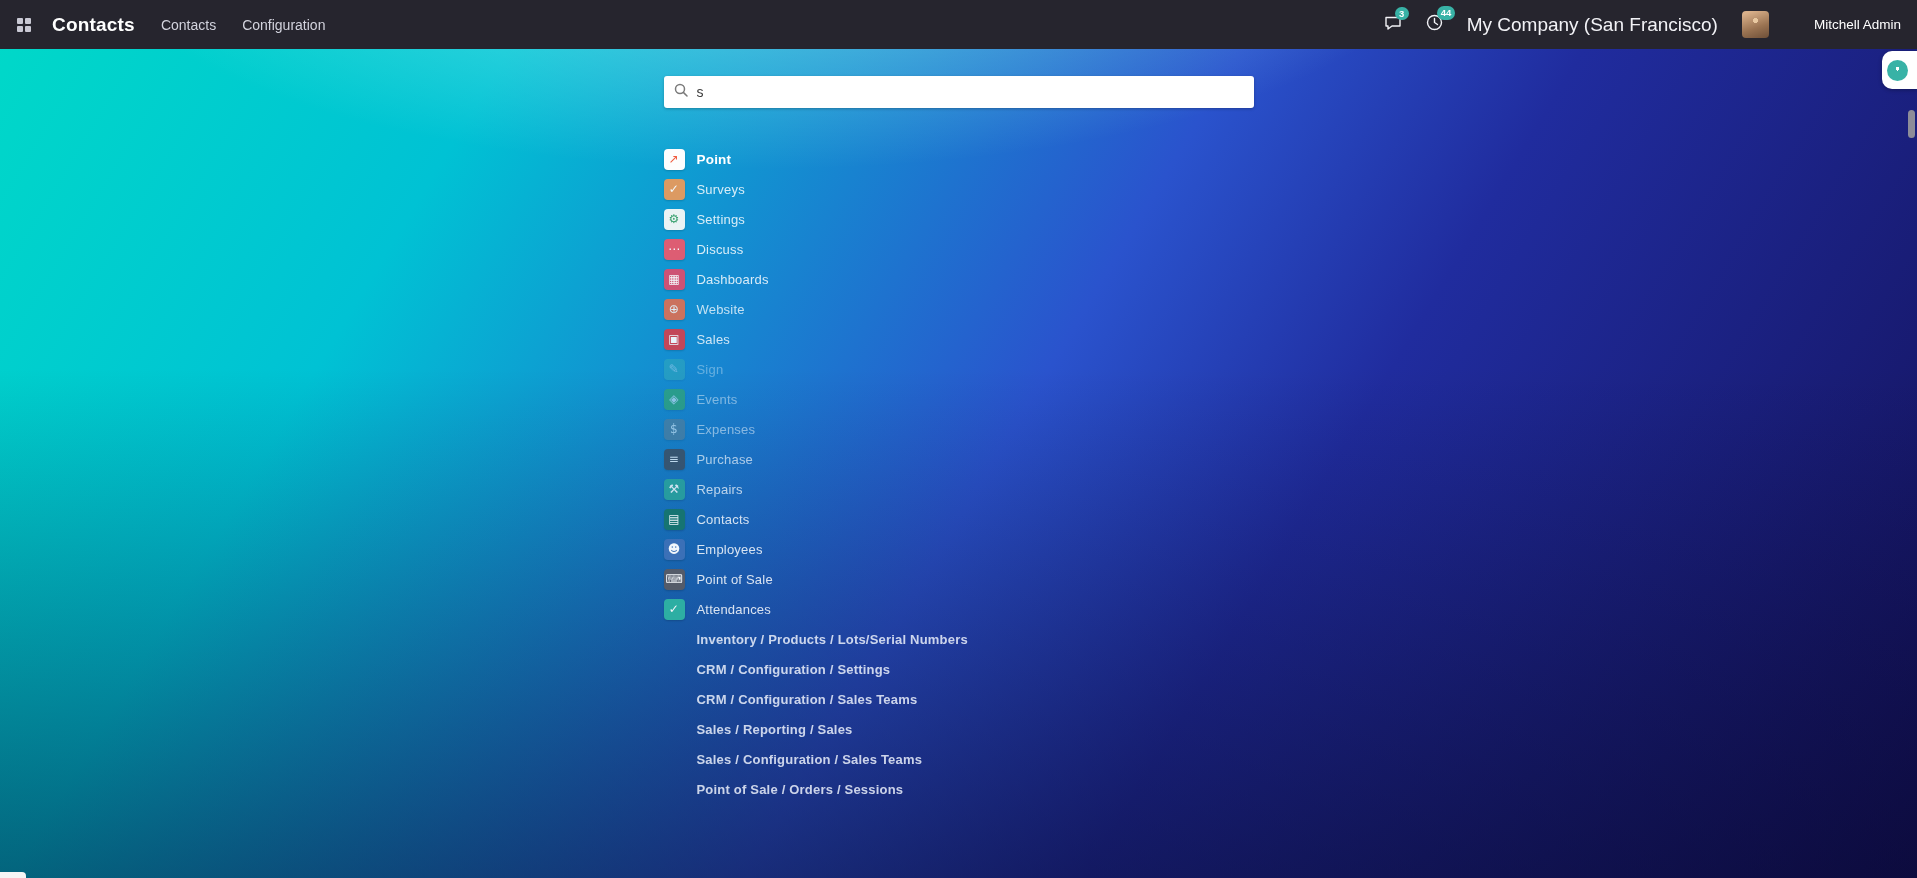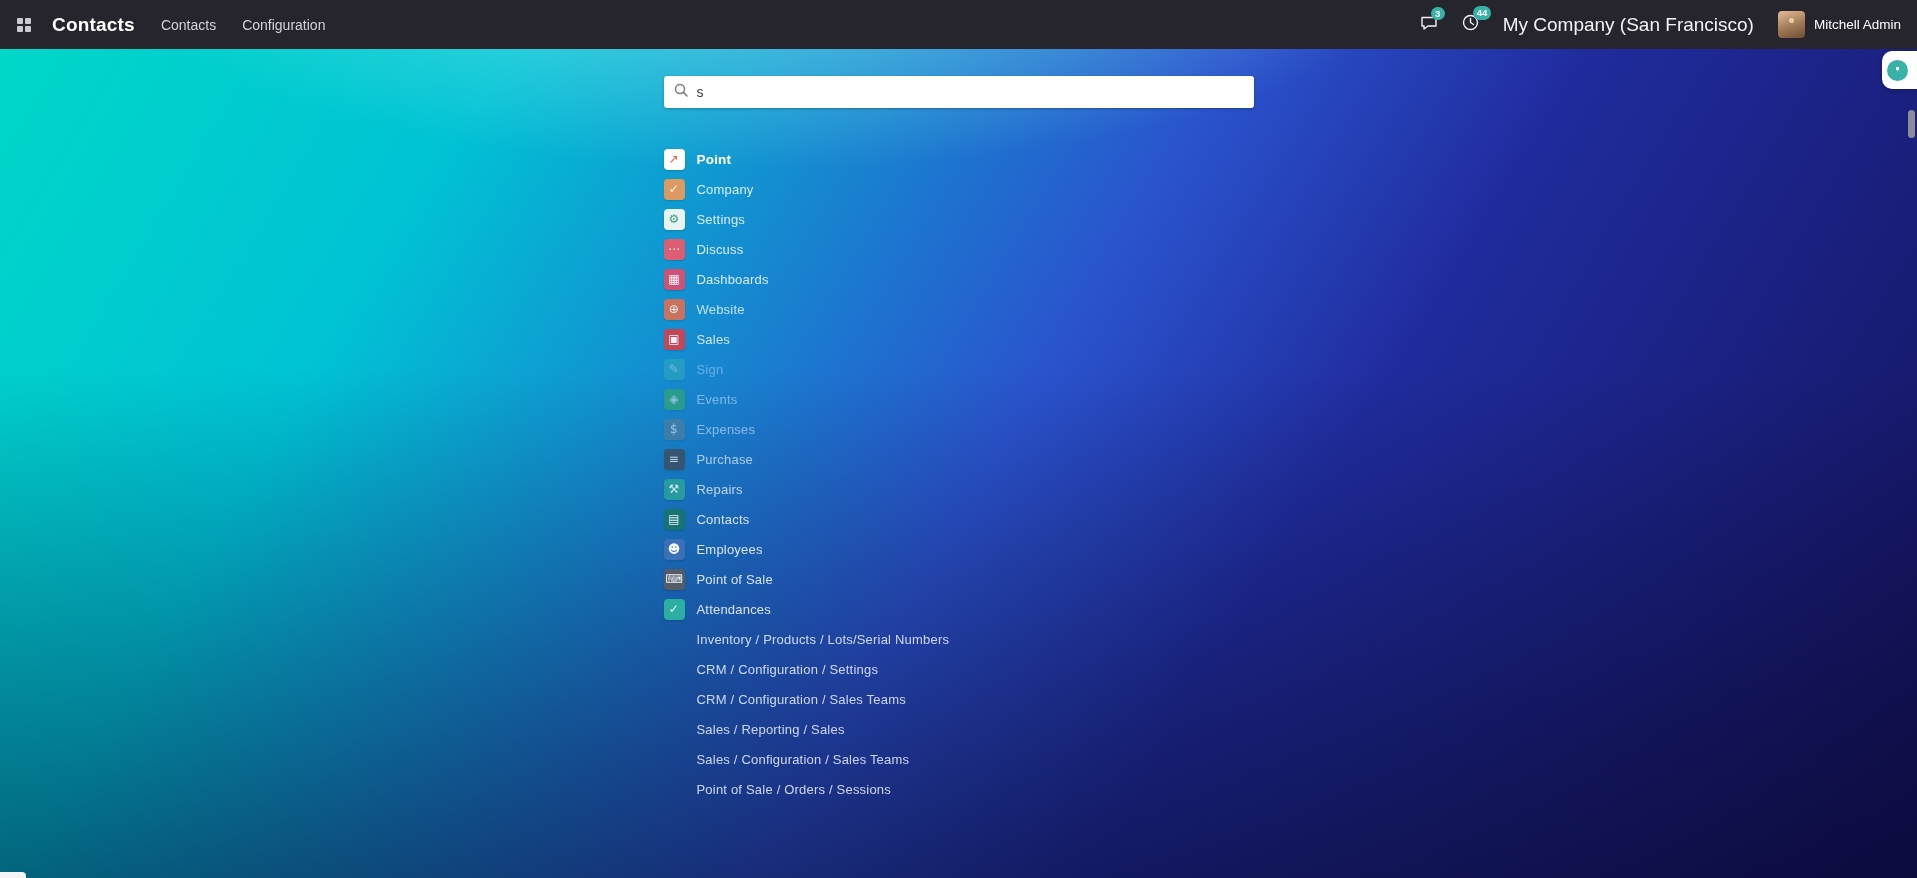--- a/index.html
+++ b/index.html
@@ -33,21 +33,21 @@
     border-radius:8px; padding:2px 4px; line-height:1; min-width:6px; text-align:center;
   }
   .company { font-size:19px; color:#f2f2f6; cursor:pointer; }
   .user-block { display:flex; align-items:center; gap:9px; cursor:pointer; }
   .avatar {
     width:27px; height:27px; border-radius:4px; flex:none;
     background:
       radial-gradient(8px 8px at 50% 35%, #e9c9a1 30%, rgba(0,0,0,0) 32%),
       linear-gradient(160deg, #d9b08a 10%, #9a7352 60%, #6e4f38 100%);
   }
-  .user { font-size:13.5px; color:#fff; }
+  .user { font-size:13.5px; color:#fff;margin-left:36px; }
   
   .home { position:absolute; top:49px; left:0; right:0; bottom:0; overflow:hidden; }
   .col { width:590px; margin:0 auto; padding-top:27px; }
   .searchbox {
     display:flex; align-items:center; background:#fff; border-radius:3px; height:32px;
     box-shadow:0 1px 3px rgba(0,0,0,0.25); padding:0 10px; gap:9px;
   }
   .searchbox input {
     border:none; outline:none; flex:1; font-size:14px; color:#3c3c3c;
     font-family:inherit; background:transparent; height:100%; padding:0;
@@ -57,21 +57,21 @@
     height:30px; display:flex; align-items:center; gap:12px;
     color:rgba(255,255,255,0.88); font-size:13px; cursor:pointer; letter-spacing:0.2px;
   }
   .app-icon {
     width:21px; height:21px; border-radius:4px; flex:none;
     display:flex; align-items:center; justify-content:center;
     font-size:12px; line-height:1; font-family:"DejaVu Sans", sans-serif;
     box-shadow:0 1px 2px rgba(0,0,0,0.18);
   }
   .result-row.highlight .app-label { font-weight:bold; color:#fff; font-size:13.5px; }
-  .menu-row { padding-left:33px; color:rgba(235,240,250,0.85); }
+  .menu-row { padding-left:33px; color:rgba(235,240,250,0.85);font-weight:bold; }
   
   .livechat {
     position:absolute; top:51px; right:0; width:30px; height:38px; background:#fff;
     border-radius:10px 0 0 10px; box-shadow:0 1px 4px rgba(0,0,0,0.3);
     display:flex; align-items:center; padding-left:5px; z-index:9; cursor:pointer;
   }
   .lc-circle {
     width:21px; height:21px; border-radius:50%;
     background:radial-gradient(5px 5px at 50% 42%, #ffffff 35%, rgba(255,255,255,0) 37%), var(--badge);
   }
@@ -141,21 +141,21 @@
         </span>
         <input type="text" value="s" style="">
       </div>
       <div class="results" id="results">
           <div class="result-row highlight" style="opacity: 1;">
             <span class="app-icon" style="background: rgb(253, 253, 253); color: rgb(240, 90, 61);">↗</span>
             <span class="app-label">Point</span>
           </div>
           <div class="result-row" style="opacity: 0.95;">
             <span class="app-icon" style="background: rgb(232, 154, 93); color: rgb(255, 255, 255);">✓</span>
-            <span class="app-label">Company</span>
+            <span class="app-label">Surveys</span>
           </div>
           <div class="result-row" style="opacity: 0.95;">
             <span class="app-icon" style="background: rgb(246, 248, 246); color: rgb(58, 162, 106);">⚙</span>
             <span class="app-label">Settings</span>
           </div>
           <div class="result-row" style="opacity: 0.95;">
             <span class="app-icon" style="background: rgb(232, 90, 110); color: rgb(255, 255, 255);">⋯</span>
             <span class="app-label">Discuss</span>
           </div>
           <div class="result-row" style="opacity: 0.95;">

